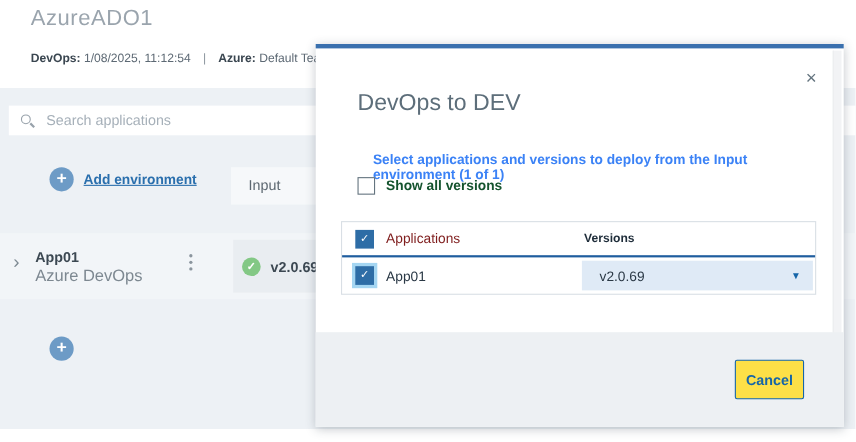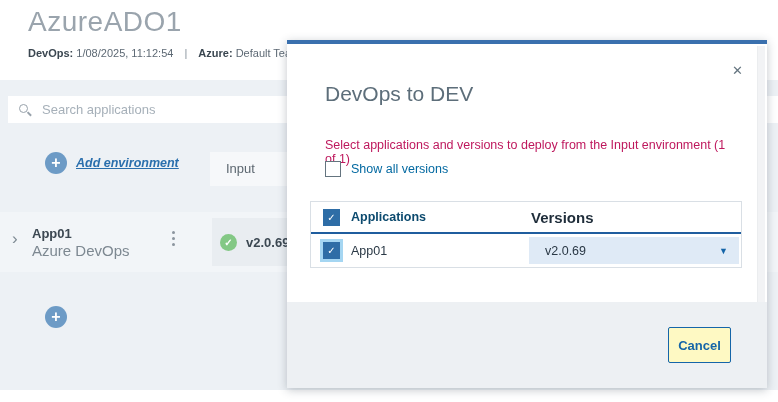--- a/index.html
+++ b/index.html
@@ -1,76 +1,76 @@
 <!DOCTYPE html>
 <html><head>
 <meta charset="utf-8">
 <style>
   * { margin:0; padding:0; box-sizing:border-box; }
   html,body { background:#fff; }
   body { font-family:"Liberation Sans", sans-serif; }
   .screen { position:relative; width:778px; height:402px; background:#fff; overflow:hidden; }
 
   
-  .page-title { position:absolute; left:28px; top:6px; font-size:28px; font-weight:400; color:#9aa4ad; letter-spacing:.5px; }
+  .page-title { position:absolute; left:28px; top:6px; font-size:20px; font-weight:400; color:#9aa4ad; letter-spacing:.5px; }
   .page-meta { position:absolute; left:28px; top:47px; font-size:11px; color:#5d6974; }
   .meta-label { font-weight:bold; color:#3a4650; }
   .meta-sep { margin:0 8px; color:#8b959e; }
   .gray-band { position:absolute; left:0; top:80px; width:778px; height:310px; background:#edf1f5; }
 
   .search-bar { position:absolute; left:8px; top:96px; width:770px; height:27px; background:#ffffff; display:flex; align-items:center; }
   .search-icon { position:relative; width:11px; height:11px; margin-left:11px; }
   .search-icon .lens { position:absolute; left:0; top:0; width:9px; height:9px; border:1.5px solid #98a2ab; border-radius:50%; }
   .search-icon .tail { position:absolute; left:8px; top:9px; width:5px; height:1.5px; background:#98a2ab; transform:rotate(45deg); }
   .search-input { border:none; outline:none; background:transparent; margin-left:12px; font-size:13px; color:#3a4650; width:600px; font-family:"Liberation Sans", sans-serif; }
   .search-input::placeholder { color:#a6b0b9; }
 
   .env-col-header { position:absolute; left:210px; top:152px; width:165px; height:34px; background:#f6f8fa; font-size:13px; color:#5c6770; line-height:34px; padding-left:16px; }
 
   .add-link-row { position:absolute; display:flex; align-items:center; }
   .add-env { left:45px; top:152px; }
   .add-app { left:45px; top:306px; }
   .plus-circle { width:22px; height:22px; border-radius:50%; background:#6d9bc6; color:#fff; font-size:16px; line-height:21px; text-align:center; font-weight:bold; }
-  .add-link { margin-left:9px; font-size:12.5px; font-weight:bold; color:#2a6fad; text-decoration:underline;font-style:italic; }
+  .add-link { margin-left:9px; font-size:12.5px; font-weight:bold; color:#2a6fad; text-decoration:underline; }
 
   .app-row-band { position:absolute; left:0; top:212px; width:778px; height:60px; background:#f2f5f8; }
   .expand-chevron { position:absolute; left:12px; top:230px; font-size:17px; color:#7e8a93; line-height:17px; }
   .app-name { position:absolute; left:32px; top:226px; font-size:13px; font-weight:bold; color:#3c4852; }
   .app-type { position:absolute; left:32px; top:242px; font-size:15px; color:#7d8891; }
   .kebab { position:absolute; left:170px; top:229px; display:flex; flex-direction:column; gap:3px; padding:2px; cursor:pointer; }
   .kebab i { width:3px; height:3px; border-radius:50%; background:#8b959e; }
   .version-cell { position:absolute; left:212px; top:218px; width:158px; height:48px; background:#e9edf1; display:flex; align-items:center; padding-left:8px; }
   .status-circle { width:17px; height:17px; border-radius:50%; background:#83c885; color:#fff; font-size:10px; line-height:17px; text-align:center; font-weight:bold; }
   .version-text { margin-left:9px; font-size:13px; font-weight:bold; color:#3c4852; }
 
   
   .modal { position:absolute; left:287px; top:40px; width:480px; height:348px; background:#fff; border-top:4px solid #3a70ae; box-shadow:0 2px 9px rgba(40,55,70,.28); z-index:10; }
   .modal-scroll-track { position:absolute; right:2px; top:2px; bottom:2px; width:8px; background:#f2f3f5; border-left:1px solid #ebedef; }
   .modal-close { position:absolute; top:20px; right:24px; font-size:13px; color:#64747f; cursor:pointer; line-height:13px; }
   .modal-title { position:absolute; left:38px; top:38px; font-size:21px; font-weight:400; color:#5d6e7a; }
-  .modal-instruction { position:absolute; left:38px; top:94px; width:410px; font-size:12.5px; font-weight:normal; color:#be185d; }
+  .modal-instruction { position:absolute; left:52px; top:94px; width:410px; font-size:12.5px; font-weight:bold; color:#3b82f6; }
   .show-all-row { position:absolute; left:38px; top:117px; display:flex; align-items:center; }
   .cb-empty { width:16px; height:16px; background:#fff; border:1px solid #64747f; }
-  .show-all-label { margin-left:10px; font-size:12.5px; font-weight:normal; color:#0369a1; }
+  .show-all-label { margin-left:10px; font-size:12.5px; font-weight:bold; color:#14532d; }
 
   .deploy-table { position:absolute; left:23px; top:157px; width:432px; border:1px solid #d9dfe5; background:#fff; }
   .t-header { display:flex; align-items:center; height:32px; border-bottom:2px solid #1f5d9e; position:relative; }
   .t-row { display:flex; align-items:center; height:33px; position:relative; }
   .cb-checked { width:17px; height:17px; background:#2e6da6; color:#fff; font-size:10px; line-height:17px; text-align:center; margin-left:12px; flex:none; }
   .cb-halo { box-shadow:0 0 0 3px #a5d6f2; }
-  .t-col-apps { margin-left:11px; font-size:12.5px; font-weight:bold; color:#0c4a6e; }
-  .t-col-versions { position:absolute; left:220px; font-size:15px; font-weight:bold; color:#1f2d3a; }
+  .t-col-apps { margin-left:11px; font-size:12.5px; font-weight:normal; color:#7f1d1d; }
+  .t-col-versions { position:absolute; left:220px; font-size:11px; font-weight:bold; color:#1f2d3a; }
   .t-app-name { margin-left:11px; font-size:12.5px; color:#2a3845; }
   .version-select { position:absolute; left:218px; width:210px; height:27px; background:#dfeaf6; display:flex; align-items:center; cursor:pointer; }
   .version-select-text { margin-left:16px; font-size:12.5px; color:#2a3845; }
   .caret-down { position:absolute; right:11px; font-size:9px; color:#1565a8; }
 
   .modal-footer { position:absolute; left:0; right:0; bottom:0; height:86px; background:#edf0f3; display:flex; align-items:center; justify-content:flex-end; padding-right:36px; gap:14px; }
   .btn { height:36px; font-size:13px; font-weight:bold; border-radius:2px; cursor:pointer; font-family:"Liberation Sans", sans-serif; }
-  .btn-cancel { width:63px; background:#fef9c3; border:1px solid #1565a8; color:#1565a8; }
+  .btn-cancel { width:63px; background:#fde047; border:1px solid #1565a8; color:#1565a8; }
   .btn-deploy { width:66px; background:#0e5fa6; border:1px solid #0e5fa6; color:#ffffff; }
 </style>
 </head>
 <body>
 
 <div class="screen">
 
   <div class="page-title">AzureADO1</div>
   <div class="page-meta">
     <span class="meta-label">DevOps:</span>

